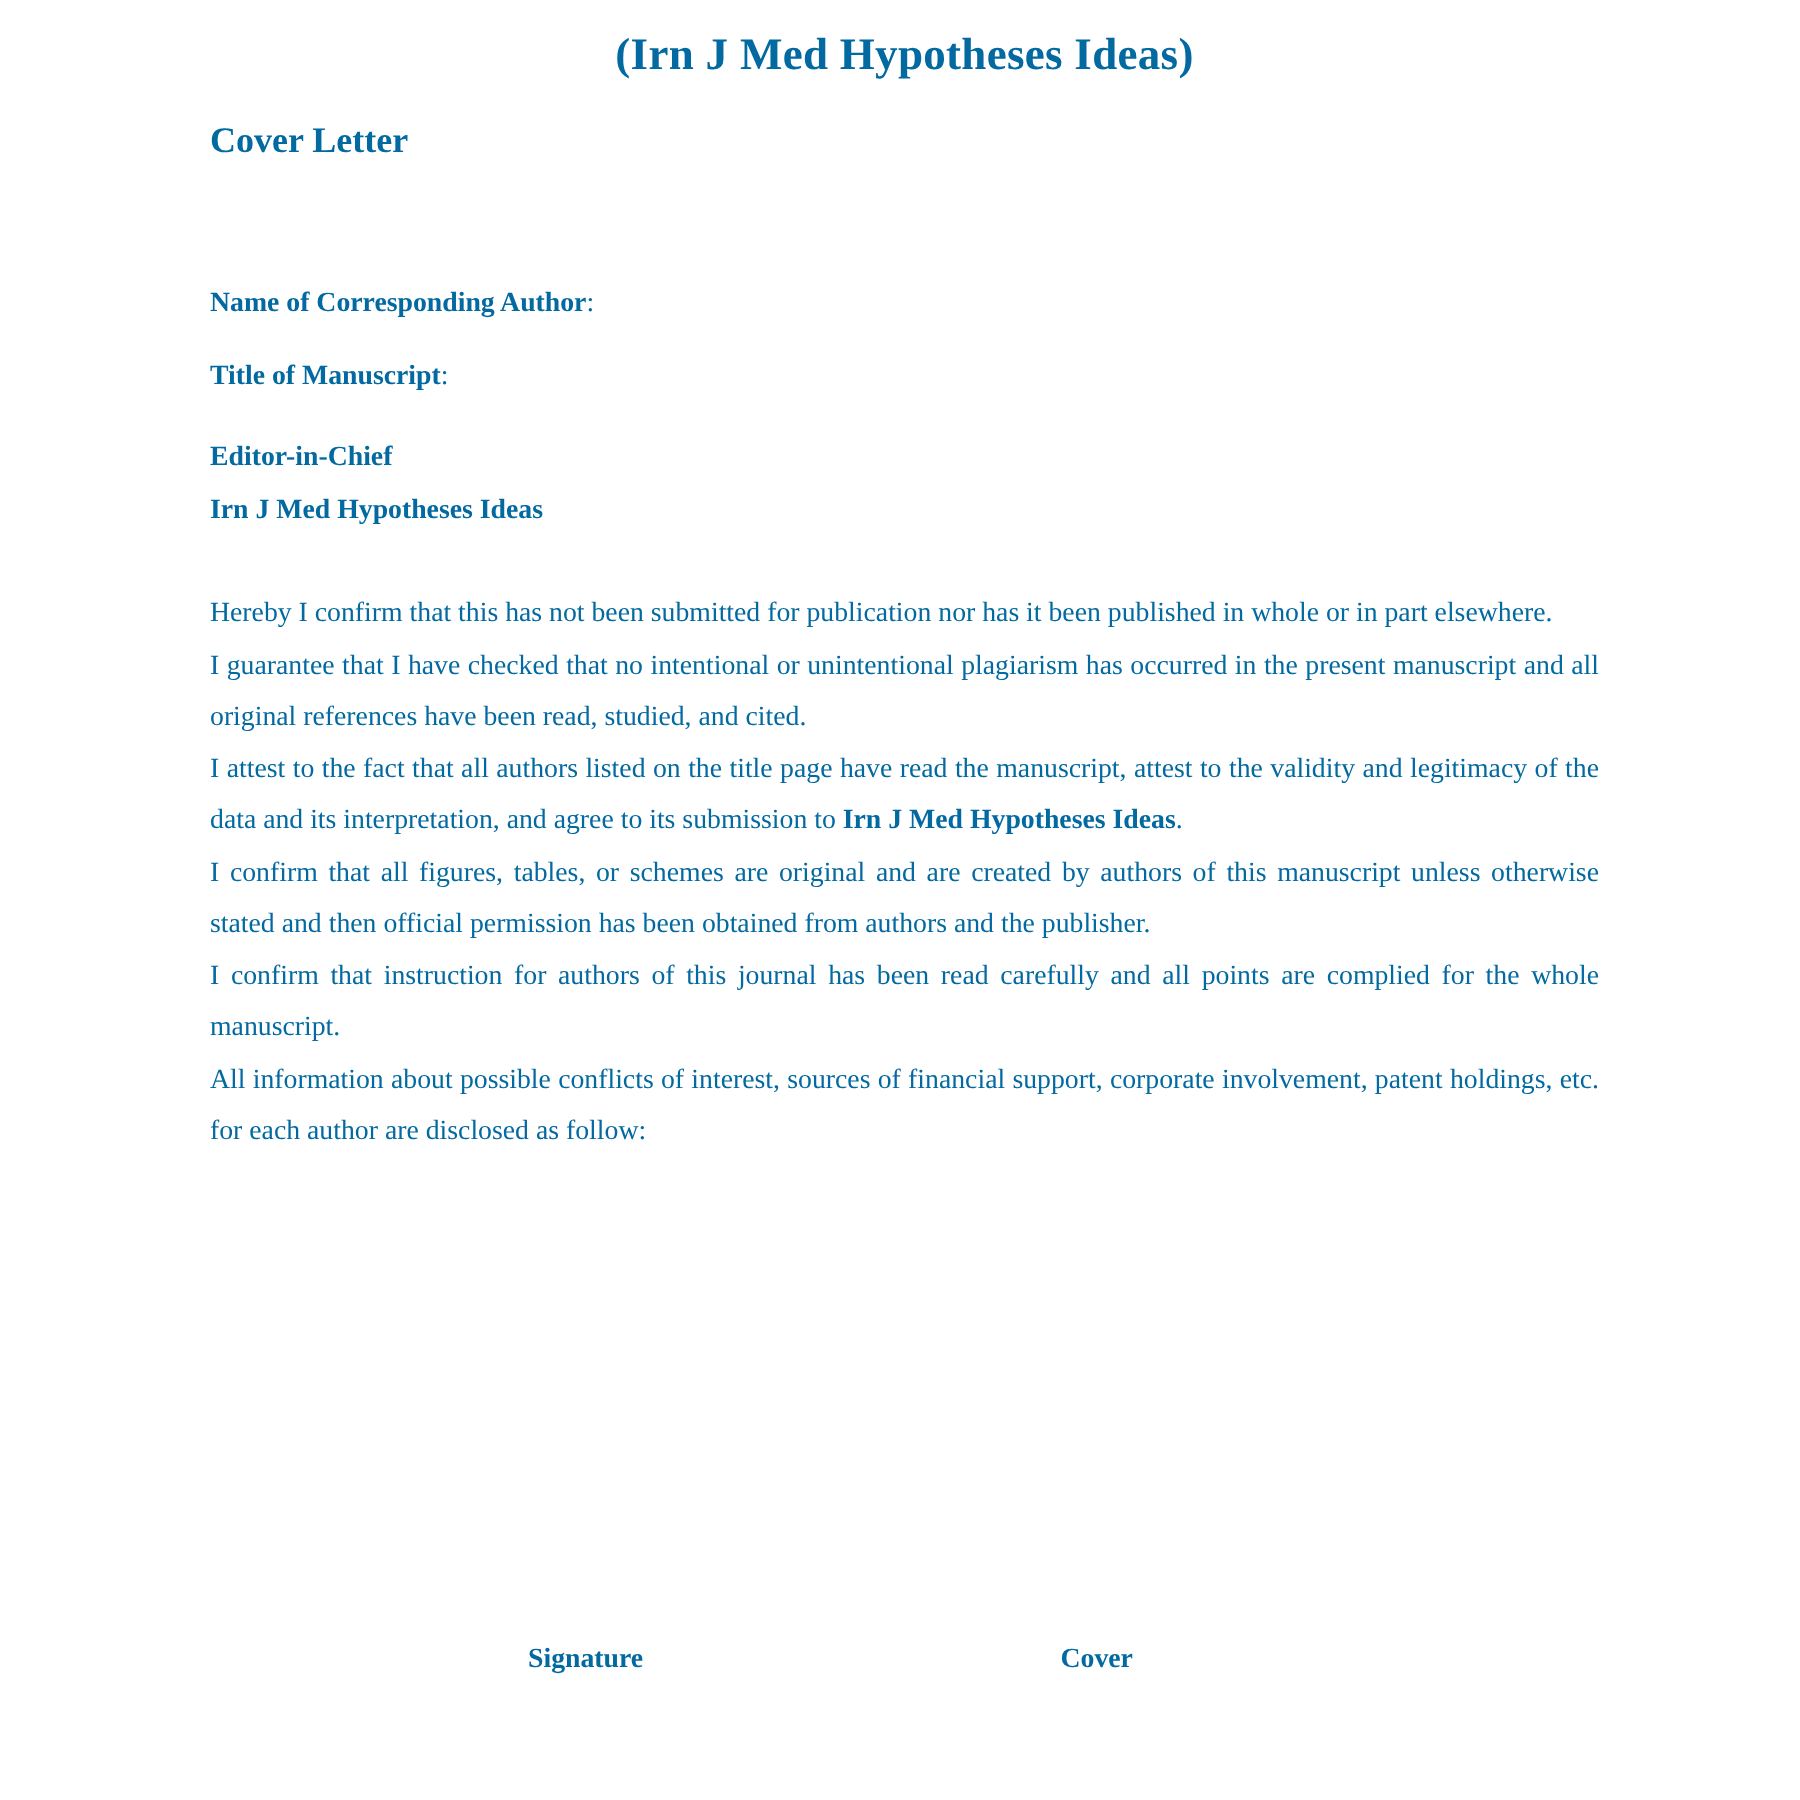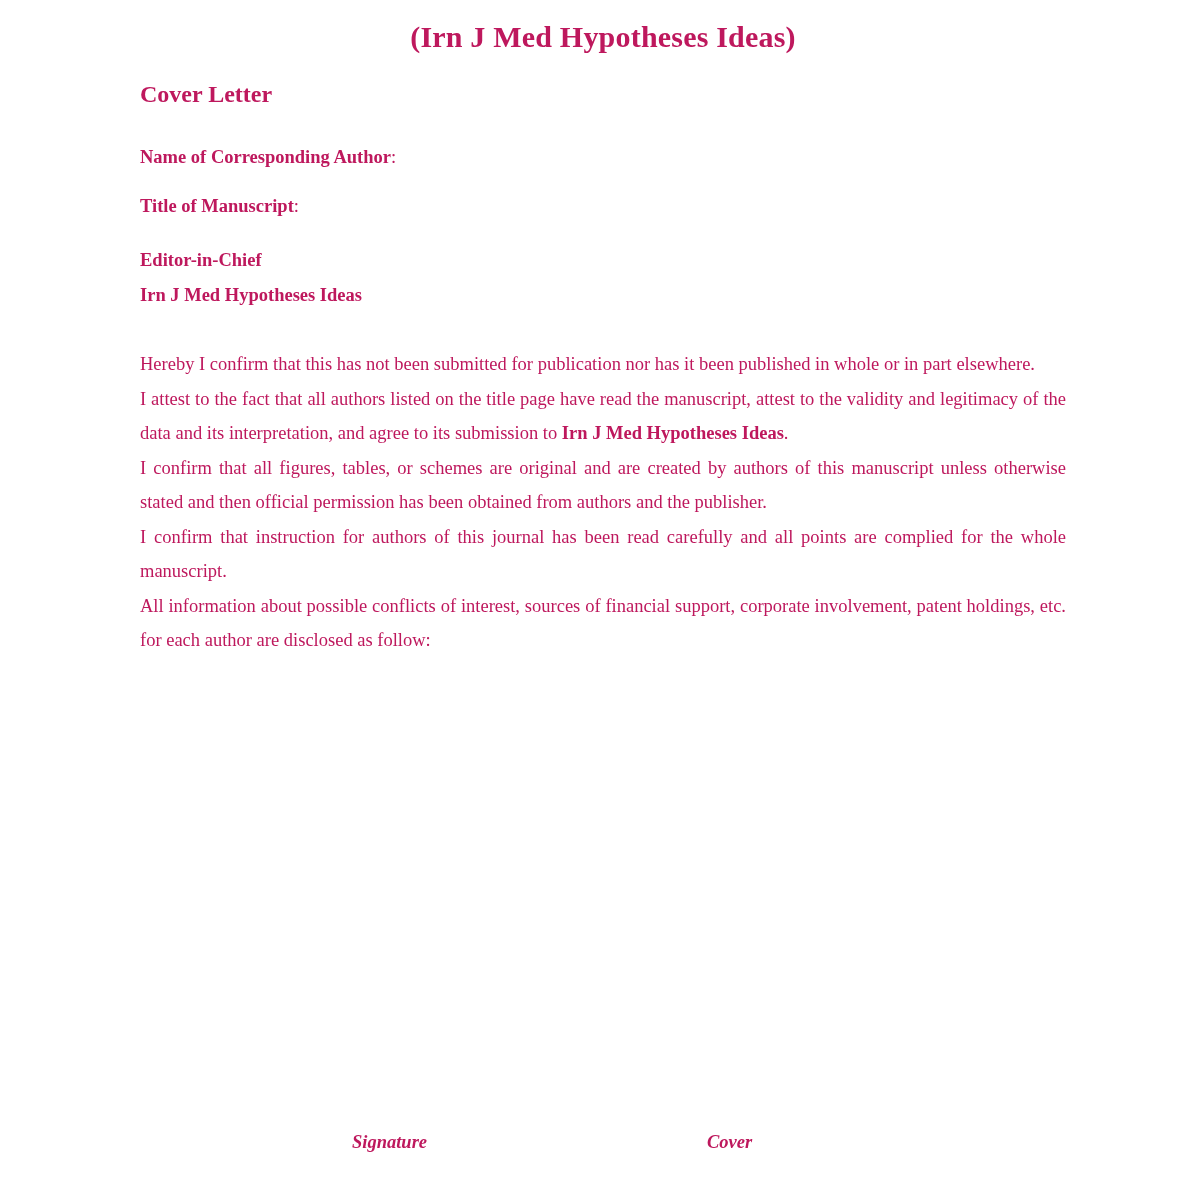--- a/index.html
+++ b/index.html
@@ -6,21 +6,21 @@
   html, body {
     width: 1200px;
     background: #ffffff;
     font-family: "Liberation Serif", "DejaVu Serif", serif;
   }
   .page {
     position: relative;
     width: 1200px;
     height: 1200px;
     background: #ffffff;
-    color: #be185d;
+    color: #0369a1;
     overflow: hidden;
   }
   .content {
     position: absolute;
     left: 140px;
     top: 0;
     width: 926px;
   }
   .journal-title {
     margin-top: 20px;
@@ -31,43 +31,42 @@
   }
   .doc-title {
     margin-top: 27px;
     font-size: 24px;
     font-weight: 700;
   }
   .field-line {
     font-size: 18.5px;
     line-height: 34.5px;
   }
-  .field-corresponding { margin-top: 32px; }
+  .field-corresponding { margin-top: 77px; }
   .field-manuscript { margin-top: 14px; }
   .recipient-block { margin-top: 20px; }
   .salutation { margin-top: 35px; }
   .b { font-weight: 700; }
   .body-text {
     margin-top: 35px;
     font-size: 18.5px;
     line-height: 34.5px;
     text-align: justify;
   }
   .body-text p {
     margin: 0;
   }
   .signature-row {
     position: absolute;
     left: 140px;
-    top: 1132px;
+    top: 1096px;
     width: 926px;
     height: 34px;
     font-size: 18.5px;
     font-weight: 700;
-    font-style: italic;
   }
   .signature-label { position: absolute; left: 212px; top: 0; }
   .date-label { position: absolute; left: 567px; top: 0; }
 </style>
 </head>
 <body>
 
 <div class="page">
   <div class="content">
 
@@ -84,20 +83,21 @@
     </div>
 
     <div class="recipient-block">
       <div class="field-line b">Editor-in-Chief</div>
       <div class="field-line b">Irn J Med Hypotheses Ideas</div>
     </div>
 
 
     <div class="body-text">
       <p><span>Hereby I confirm that this has not been submitted for publication nor has it been published in whole or in part elsewhere.</span></p>
+      <p><span>I guarantee that I have checked that no intentional or unintentional plagiarism has occurred in the present manuscript and all original references have been read, studied, and cited.</span></p>
       <p><span>I attest to the fact that all authors listed on the title page have read the manuscript, attest to the validity and legitimacy of the data and its interpretation, and agree to its submission to </span><span class="b">Irn J Med Hypotheses Ideas</span><span>.</span></p>
       <p><span>I confirm that all figures, tables, or schemes are original and are created by authors of this manuscript unless otherwise stated and then official permission has been obtained from authors and the publisher.</span></p>
       <p><span>I confirm that instruction for authors of this journal has been read carefully and all points are complied for the whole manuscript.</span></p>
       <p><span>All information about possible conflicts of interest, sources of financial support, corporate involvement, patent holdings, etc. for each author are disclosed as follow:</span></p>
     </div>
 
   </div>
 
   <div class="signature-row">
     <span class="signature-label">Signature</span>

